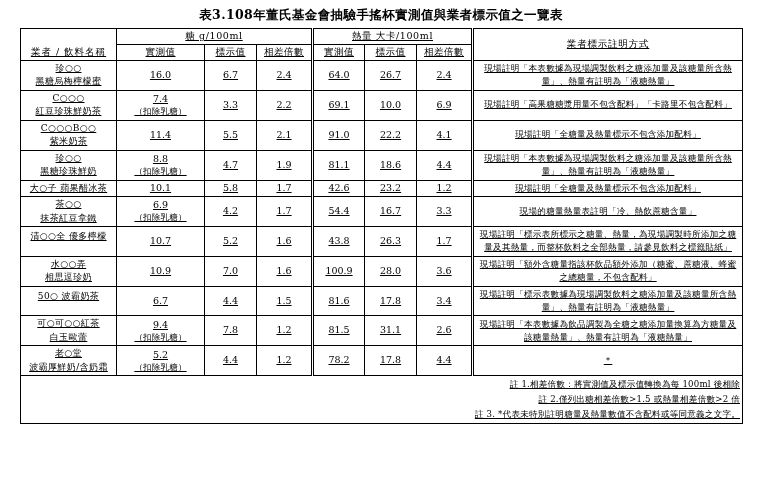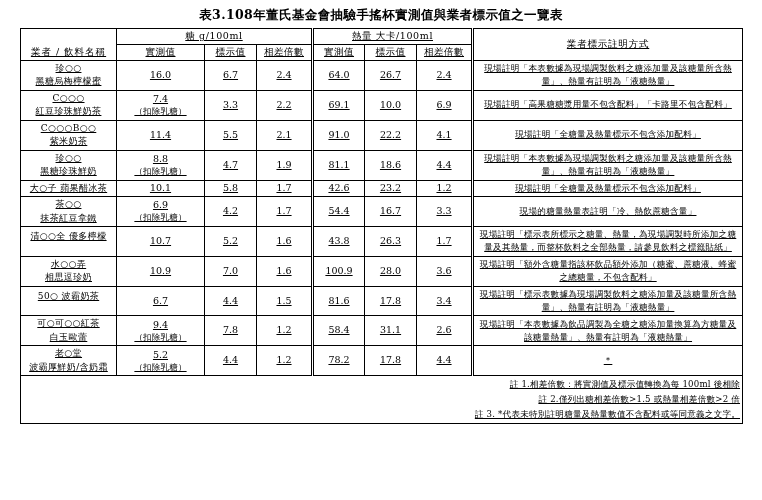--- a/index.html
+++ b/index.html
@@ -226,21 +226,21 @@
           <td class="num">81.6</td>
           <td class="num">17.8</td>
           <td class="num dbl-right">3.4</td>
           <td class="remark">現場註明「標示表數據為現場調製飲料之糖添加量及該糖量所含熱量」、熱量有註明為「液糖熱量」</td>
         </tr>
         <tr>
           <td class="name"><span>可○可○○紅茶</span><br><span>白玉歐蕾</span></td>
           <td class="num"><span>9.4</span><span class="sub">（扣除乳糖）</span></td>
           <td class="num">7.8</td>
           <td class="num dbl-right">1.2</td>
-          <td class="num">58.4</td>
+          <td class="num">81.5</td>
           <td class="num">31.1</td>
           <td class="num dbl-right">2.6</td>
           <td class="remark">現場註明「本表數據為飲品調製為全糖之糖添加量換算為方糖量及該糖量熱量」、熱量有註明為「液糖熱量」</td>
         </tr>
         <tr>
           <td class="name"><span>老○堂</span><br><span>波霸厚鮮奶/含奶霜</span></td>
           <td class="num"><span>5.2</span><span class="sub">（扣除乳糖）</span></td>
           <td class="num">4.4</td>
           <td class="num dbl-right">1.2</td>
           <td class="num">78.2</td>

